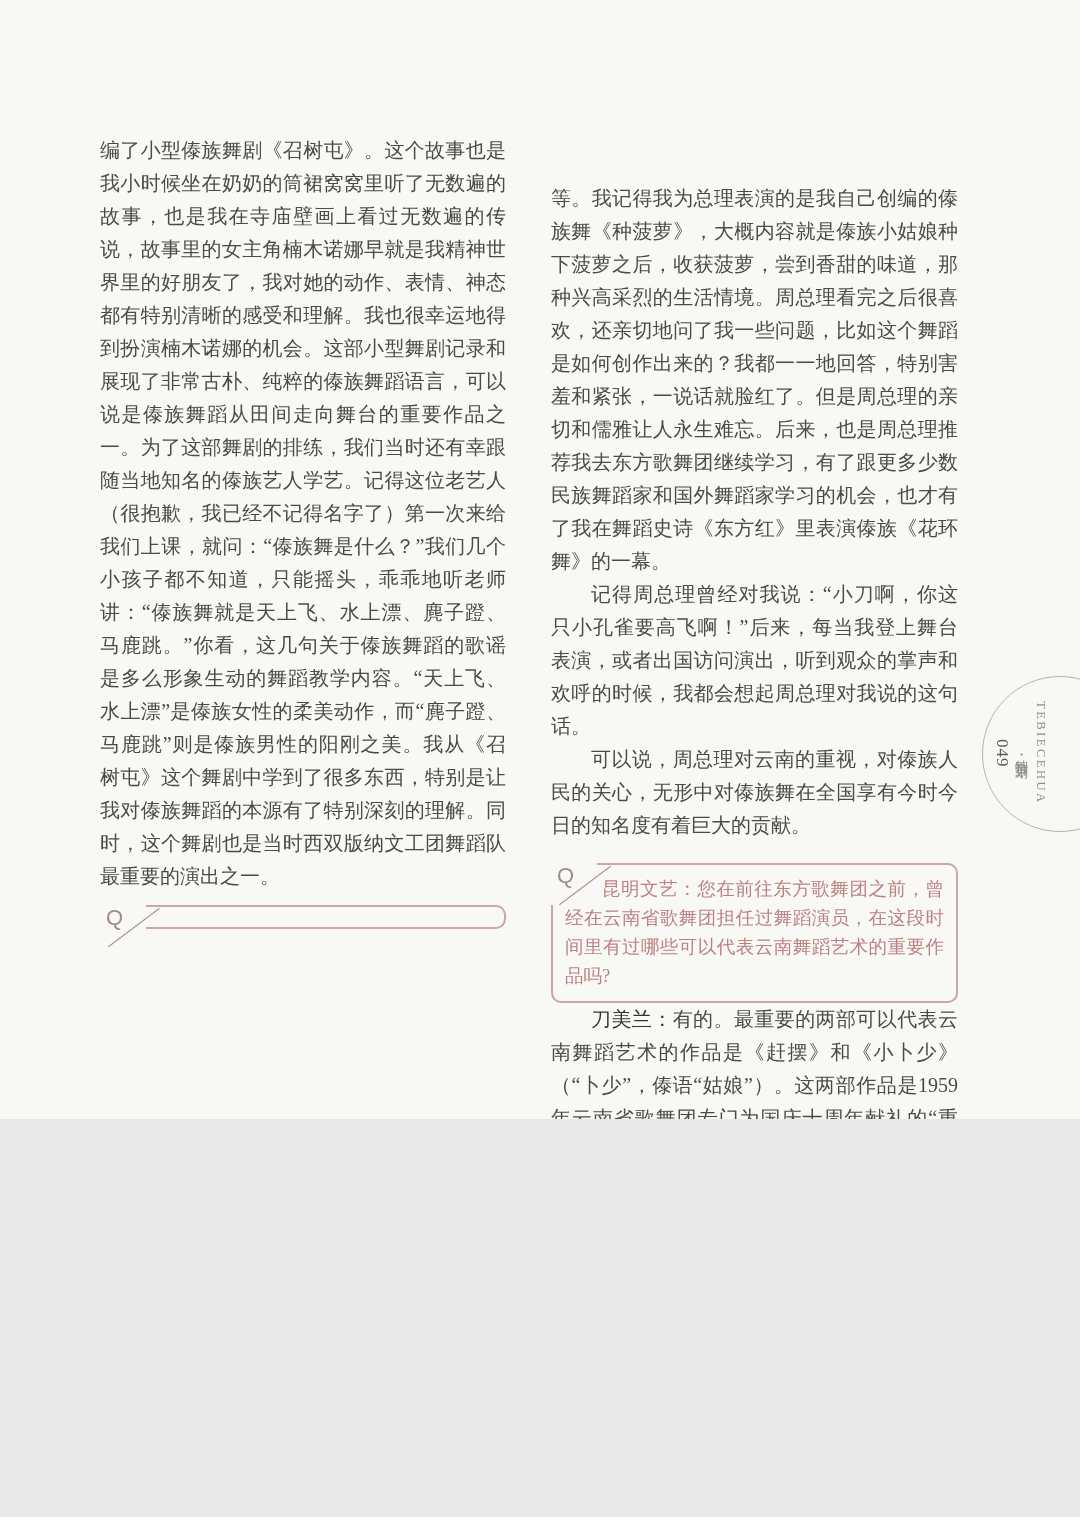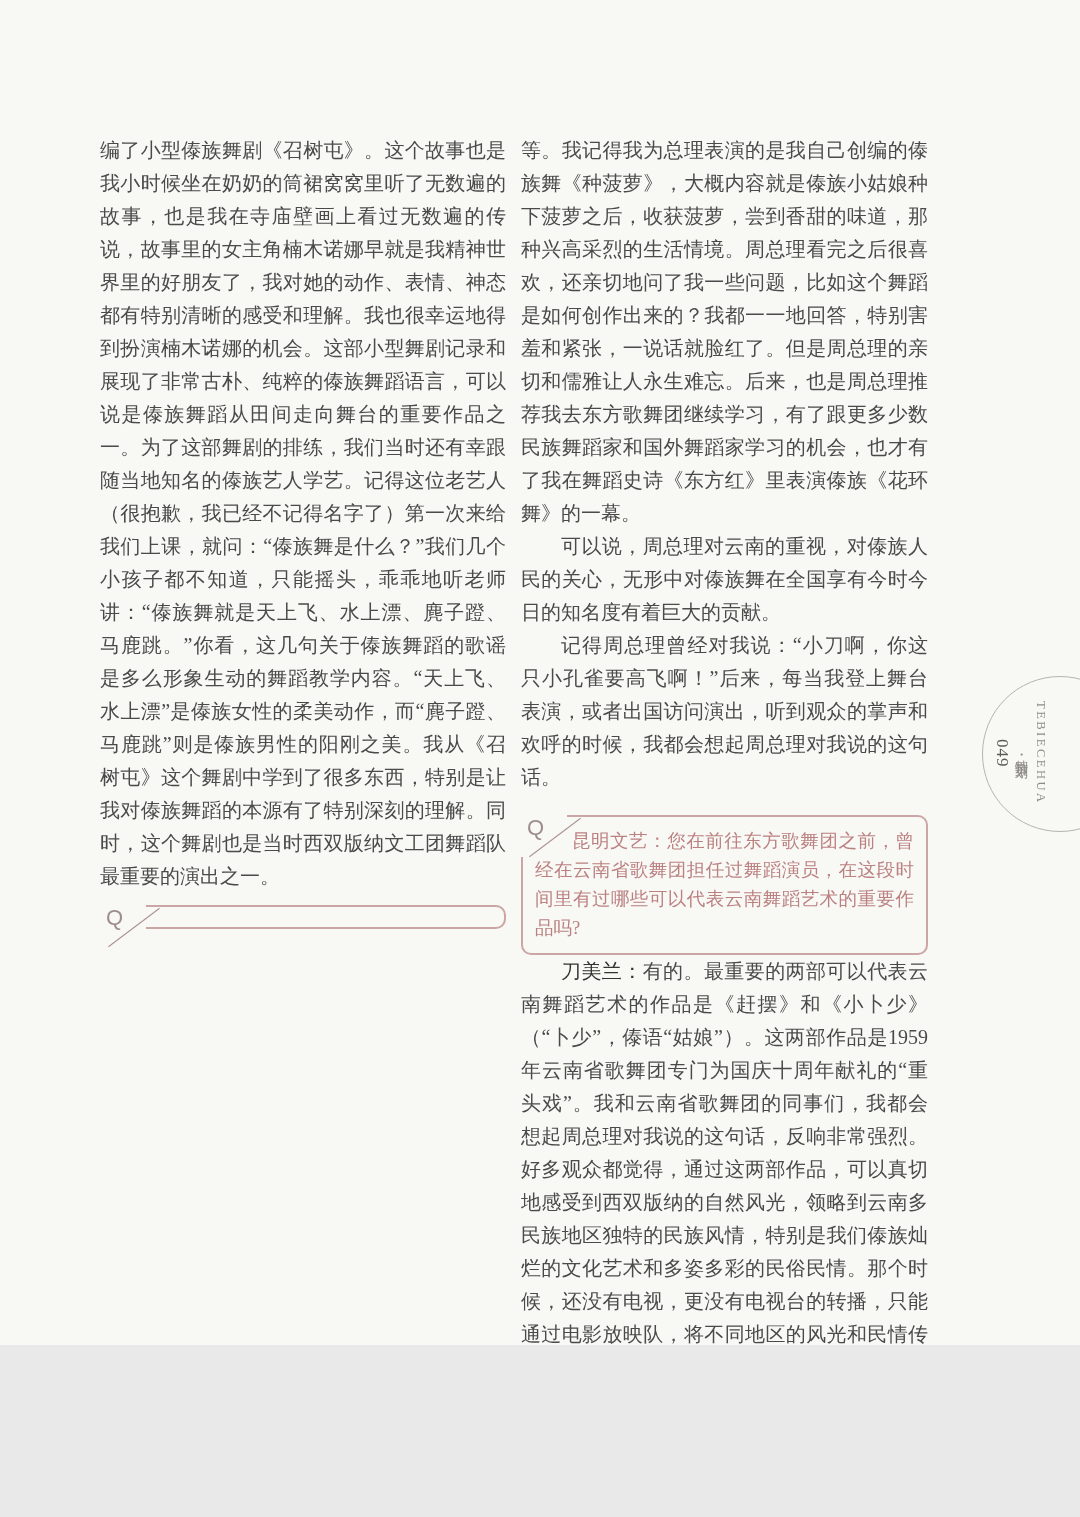--- a/index.html
+++ b/index.html
@@ -1,33 +1,33 @@
 <!DOCTYPE html>
 <html><head>
 <meta charset="utf-8">
 <style>
   html,body { margin:0; padding:0; background:#e9e9e9; }
   .page {
     position:relative;
-    width:1080px; height:1345px;
+    width:1080px; height:1119px;
     margin:0 auto;
     background:#f8f8f5;
     overflow:hidden;
     font-family:"Liberation Serif","DejaVu Serif",serif;
     color:#4a4a4a;
   }
   .col {
     position:absolute;
     top:134px;
     font-size:20px;
     line-height:33px;
     text-align:justify;
   }
   .col-left  { left:100px; width:406px; }
-  .col-right { left:521px; width:407px; }
+  .col-right { left:551px; width:407px;margin-top:48px; }
   .col p { margin:0; }
   p.indent { text-indent:2em; }
   .speaker-name { font-weight:400; color:#333331; }
 
   
   .qbox {
     position:relative;
     border:2px solid #cba6a4;
     border-radius:10px;
     padding:10px 12px;
@@ -93,22 +93,22 @@
         <span class="q-letter">Q</span>
       </div>
       <div class="q-slash"></div>
     </div>
 
 
   </div>
 
   <div class="col col-right">
     <p>等。我记得我为总理表演的是我自己创编的傣族舞《种菠萝》，大概内容就是傣族小姑娘种下菠萝之后，收获菠萝，尝到香甜的味道，那种兴高采烈的生活情境。周总理看完之后很喜欢，还亲切地问了我一些问题，比如这个舞蹈是如何创作出来的？我都一一地回答，特别害羞和紧张，一说话就脸红了。但是周总理的亲切和儒雅让人永生难忘。后来，也是周总理推荐我去东方歌舞团继续学习，有了跟更多少数民族舞蹈家和国外舞蹈家学习的机会，也才有了我在舞蹈史诗《东方红》里表演傣族《花环舞》的一幕。</p>
+    <p class="indent">记得周总理曾经对我说：“小刀啊，你这只小孔雀要高飞啊！”后来，每当我登上舞台表演，或者出国访问演出，听到观众的掌声和欢呼的时候，我都会想起周总理对我说的这句话。</p>
     <p class="indent">可以说，周总理对云南的重视，对傣族人民的关心，无形中对傣族舞在全国享有今时今日的知名度有着巨大的贡献。</p>
-    <p class="indent">记得周总理曾经对我说：“小刀啊，你这只小孔雀要高飞啊！”后来，每当我登上舞台表演，或者出国访问演出，听到观众的掌声和欢呼的时候，我都会想起周总理对我说的这句话。</p>
 
     <div class="qbox qbox-right">
       <div class="q-corner">
         <span class="q-letter">Q</span>
       </div>
       <div class="q-slash"></div>
       <p class="q-text"><span>昆明文艺：</span><span>您在前往东方歌舞团之前，曾经在云南省歌舞团担任过舞蹈演员，在这段时间里有过哪些可以代表云南舞蹈艺术的重要作品吗?</span></p>
     </div>
 
     <p class="indent ans-right"><span class="speaker-name">刀美兰：</span><span>有的。最重要的两部可以代表云南舞蹈艺术的作品是《赶摆》和《小卜少》（“卜少”，傣语“姑娘”）。这两部作品是1959年云南省歌舞团专门为国庆十周年献礼的“重头戏”。我和云南省歌舞团的同事们，我都会想起周总理对我说的这句话，反响非常强烈。好多观众都觉得，通过这两部作品，可以真切地感受到西双版纳的自然风光，领略到云南多民族地区独特的民族风情，特别是我们傣族灿烂的文化艺术和多姿多彩的民俗民情。那个时候，还没有电视，更没有电视台的转播，只能通过电影放映队，将不同地区的风光和民情传播到不同的地方。云南省歌舞团的这个两个节目，为北京的观众带去了我们云南的民族</span></p>

